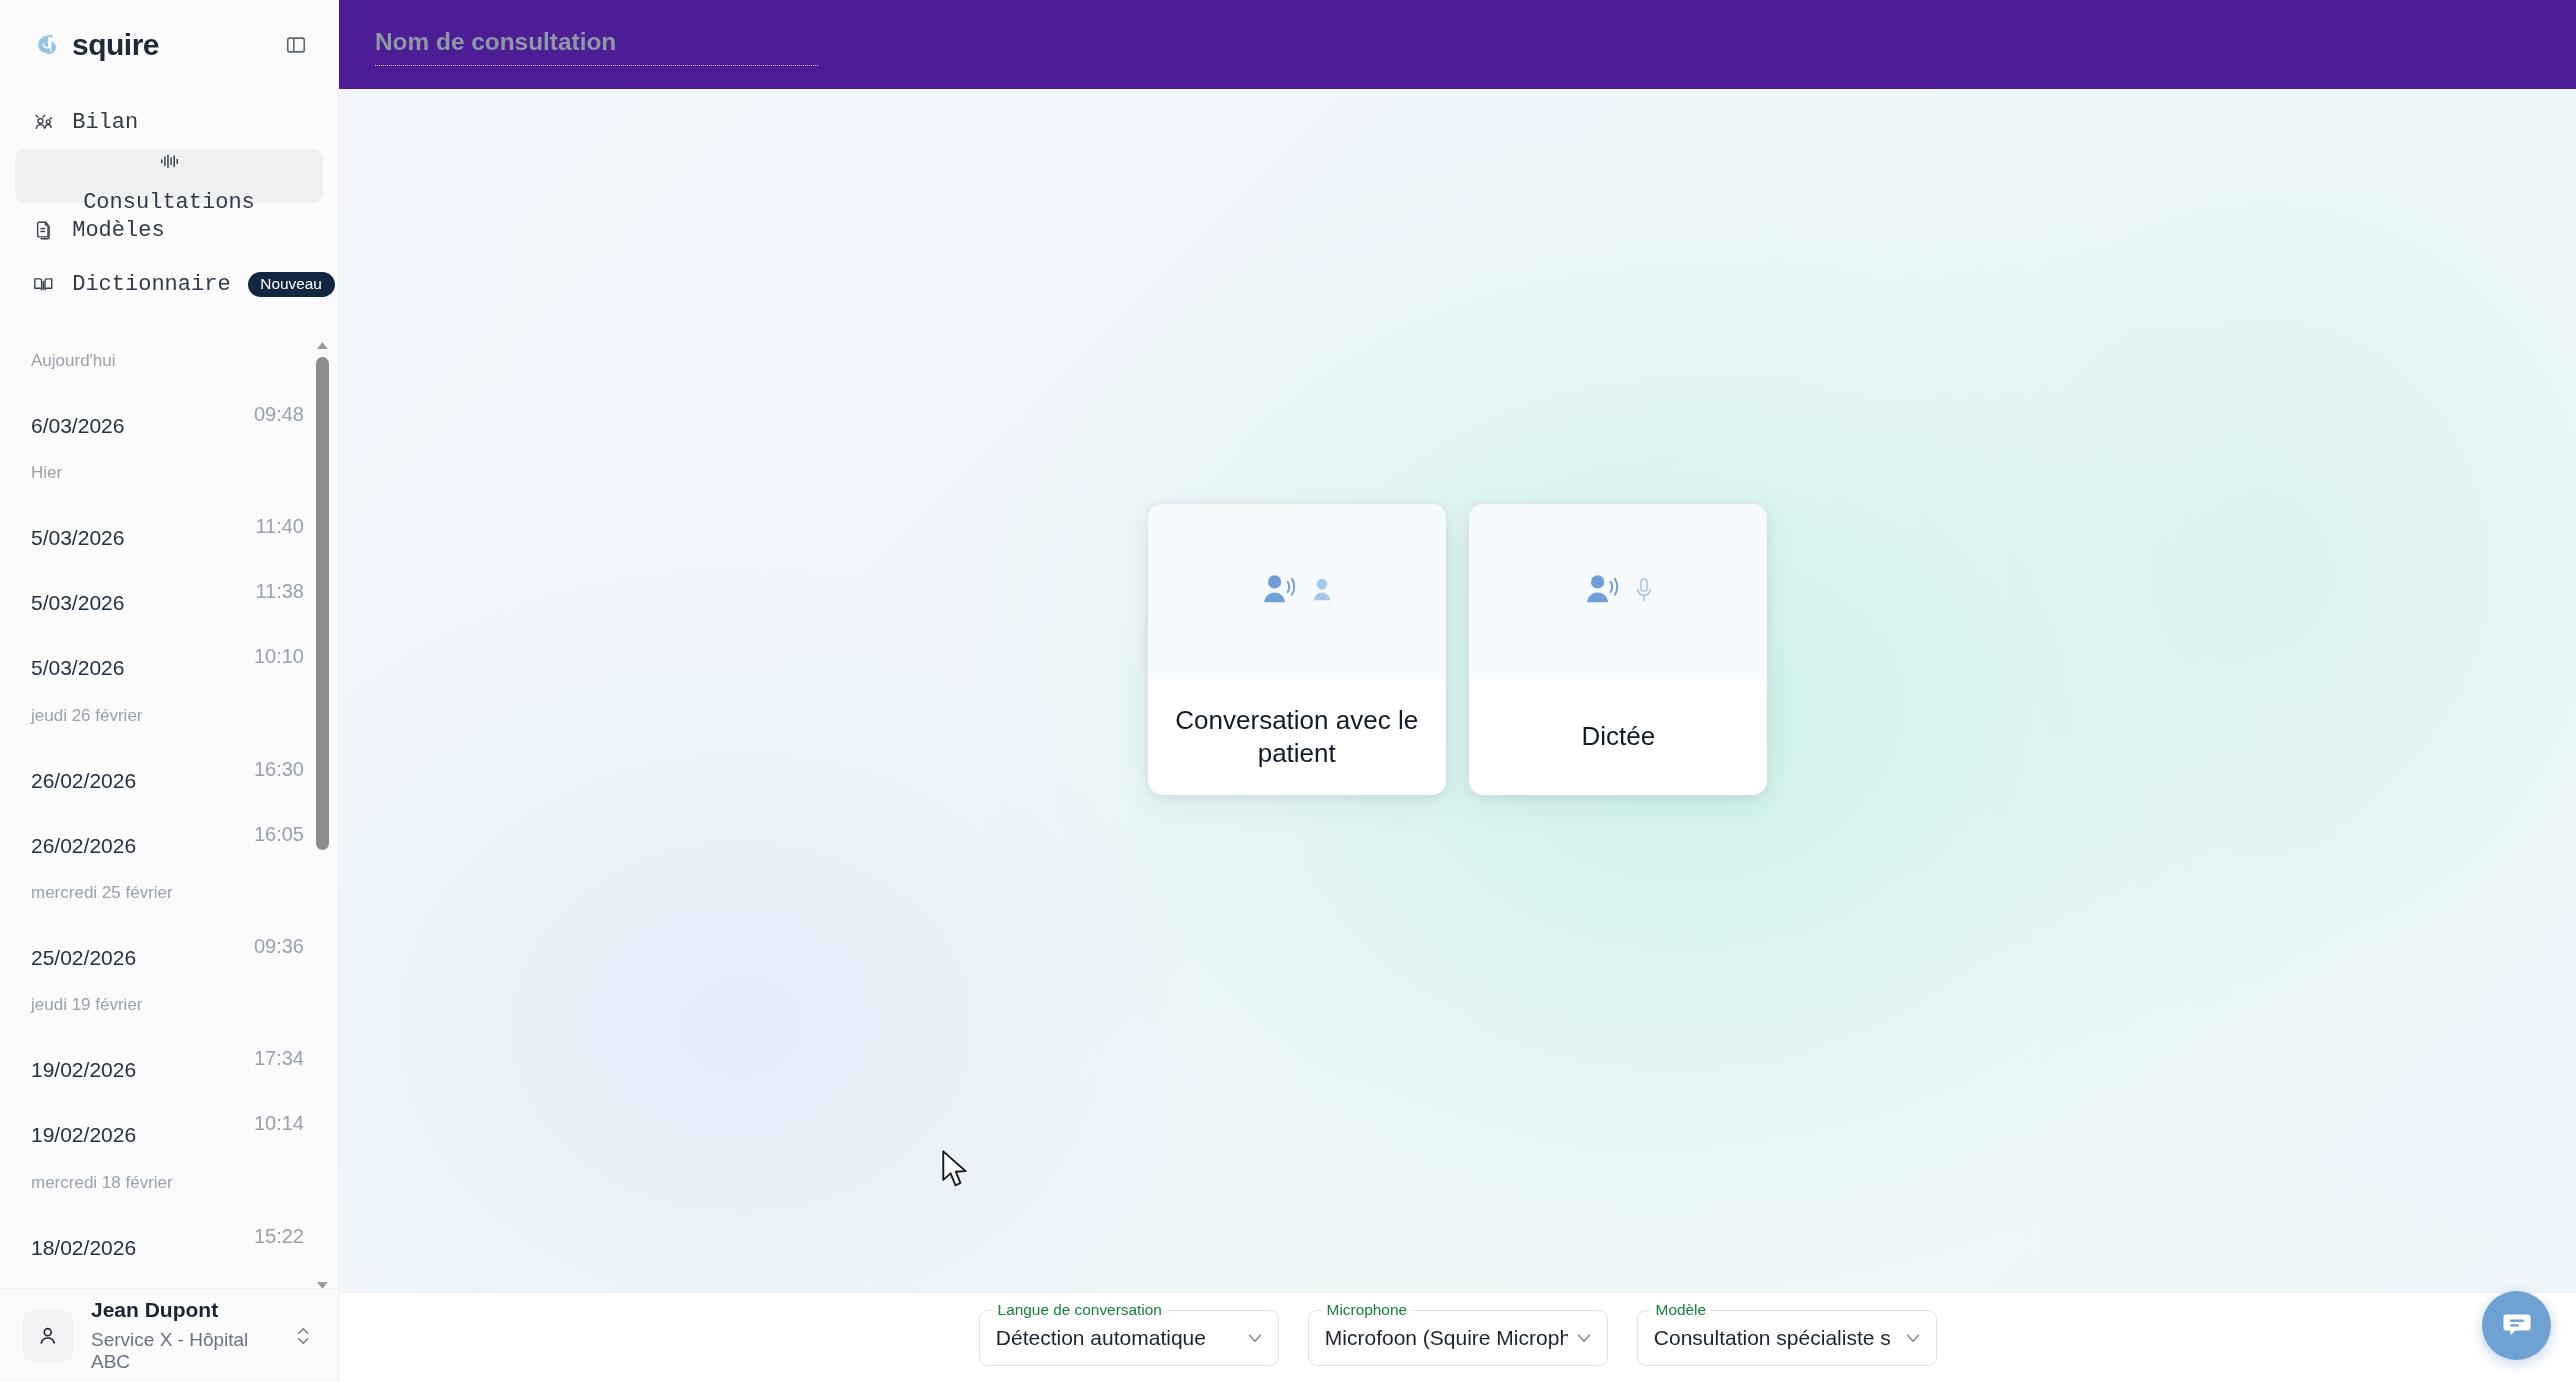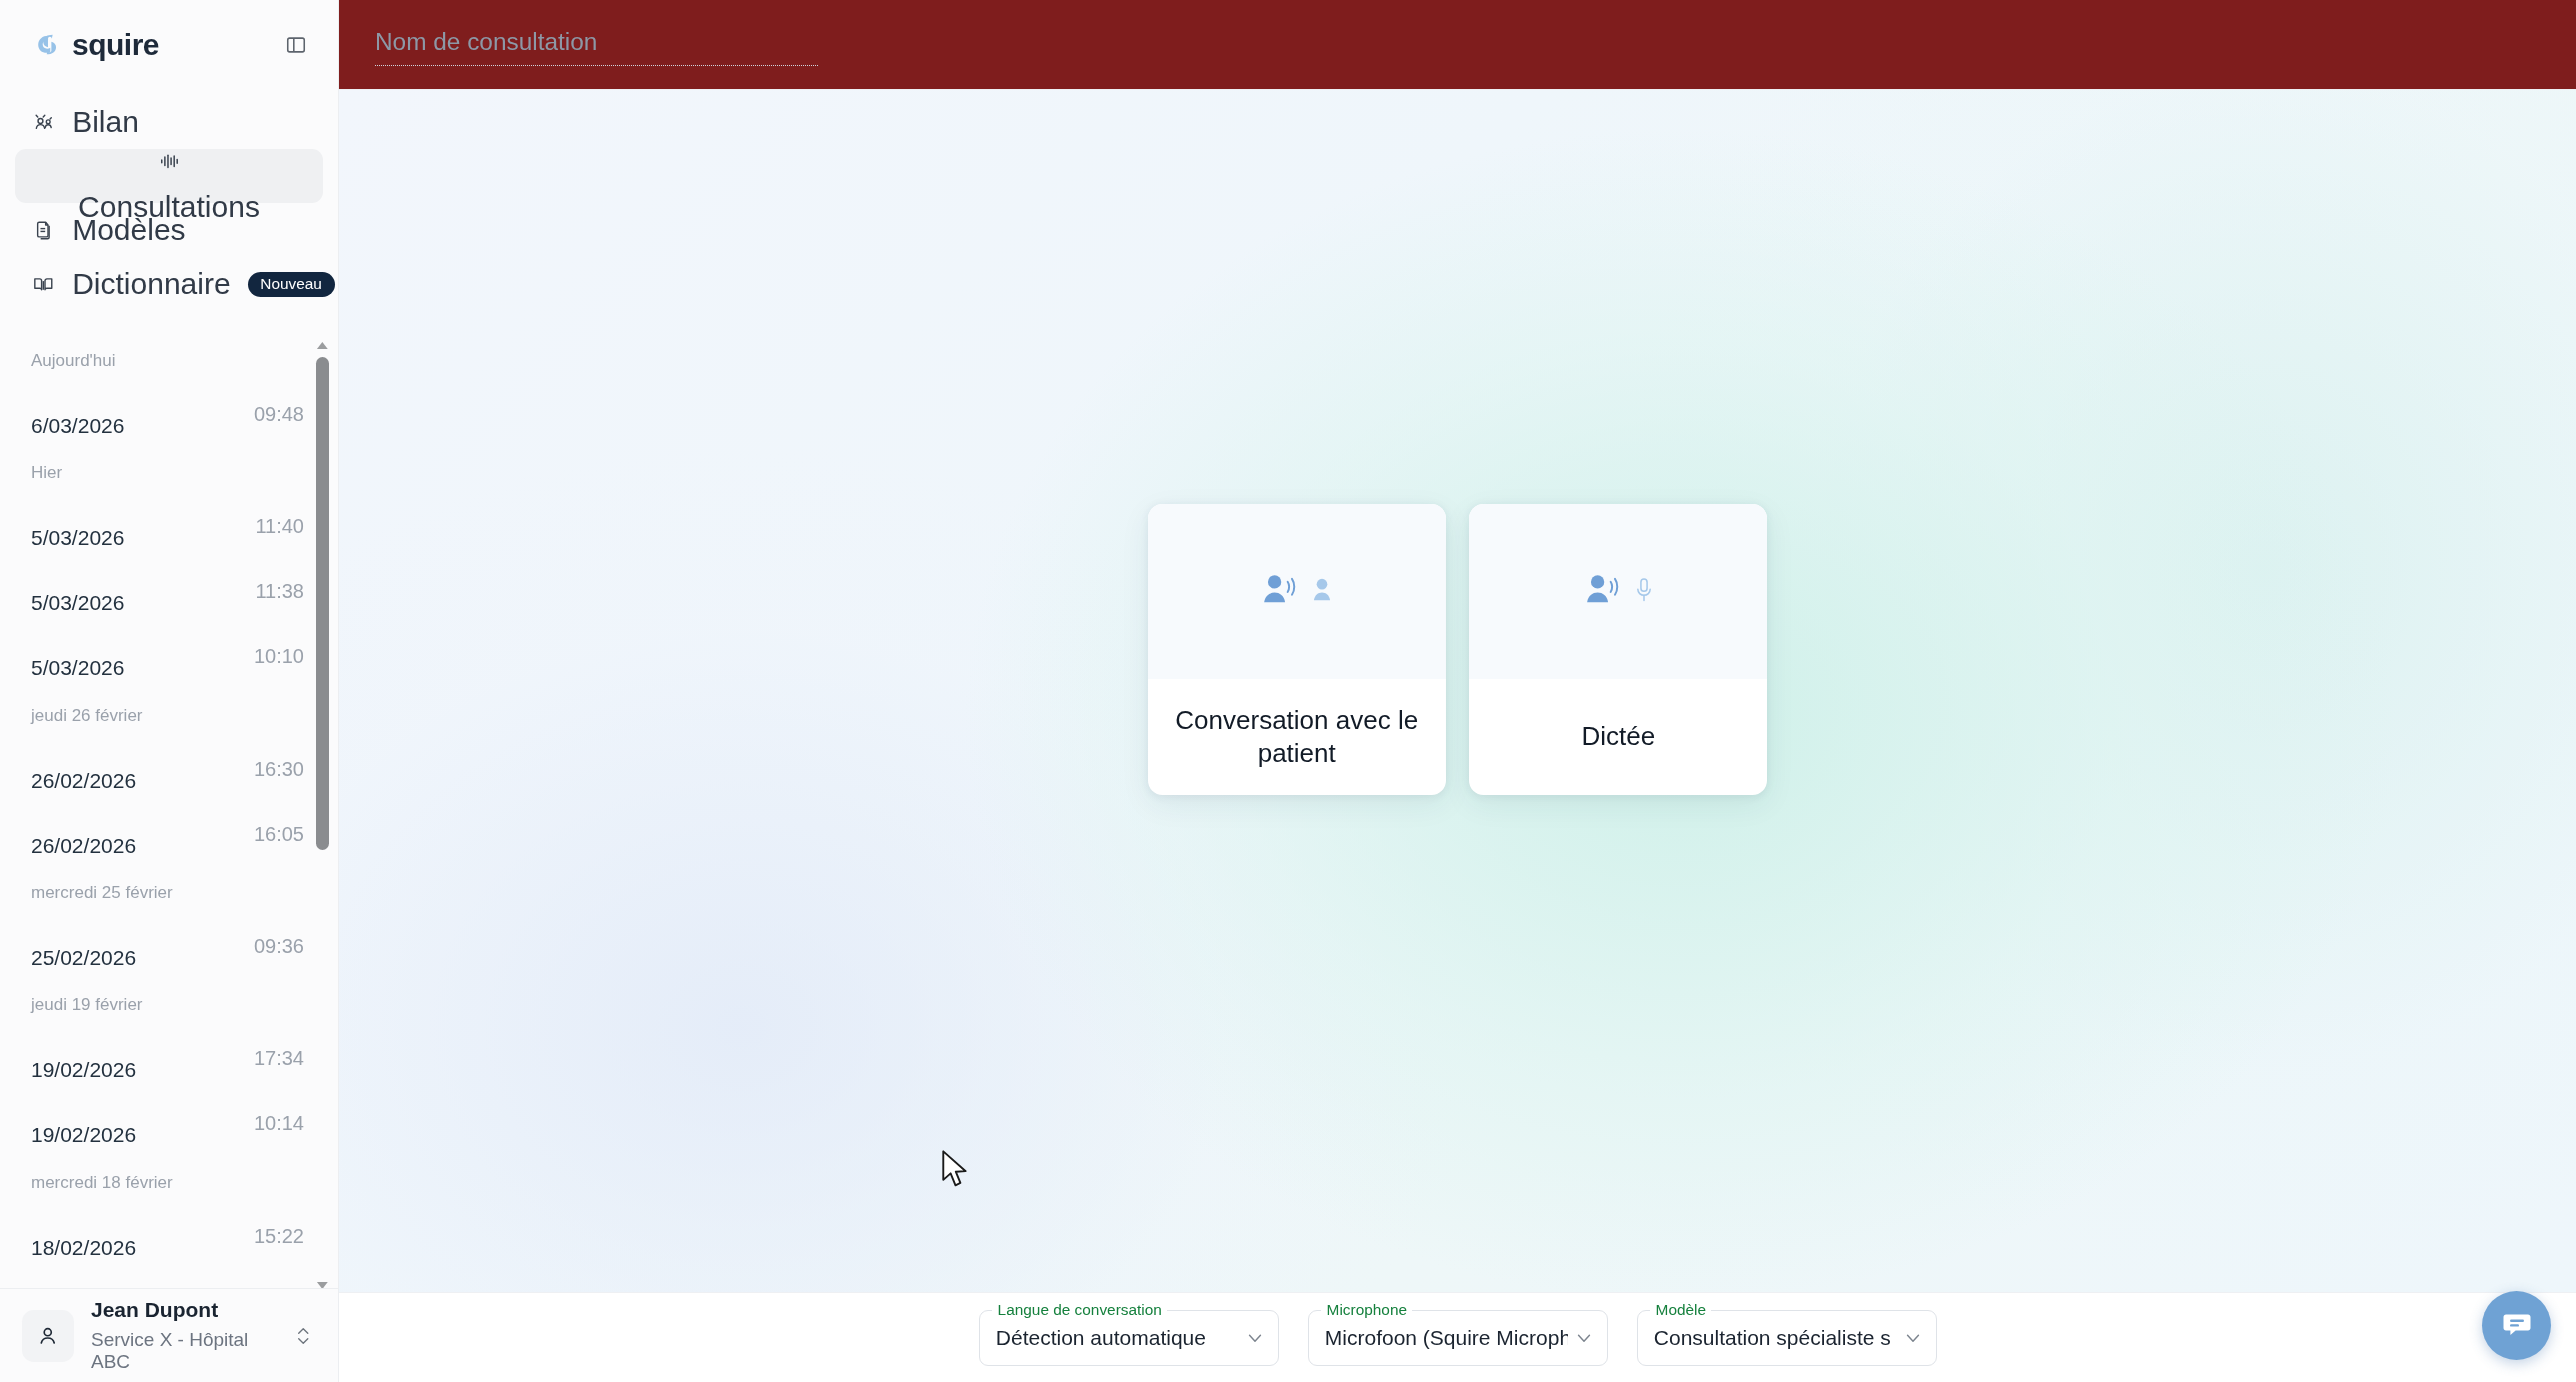--- a/index.html
+++ b/index.html
@@ -38,21 +38,21 @@
     cursor: pointer; border-radius: 4.5px;
   }
 
   .nav { padding: 5.4px 15.4px 0 15.4px; }
   .nav-item {
     display: flex; align-items: center; gap: 17px;
     height: 54px; padding: 0 16.3px;
     border-radius: 11px; cursor: pointer;
   }
   .nav-item .nav-ico { width: 23.5px; height: 23.5px; display:flex; align-items:center; justify-content:center; flex: none; }
-  .nav-item .nav-lbl { font-size: 30px; color: #313a47; }
+  .nav-item .nav-lbl { font-size: 22px; color: #313a47; font-family: Liberation Mono, monospace; }
   .nav-item.active { background: #eff0f2; flex-direction: column; }
   .badge-new {
     margin-left: auto;
     background: #12263f; color: #ffffff;
     font-size: 15.4px; font-weight: 500;
     padding: 4.5px 12.7px 5.4px 12.7px; border-radius: 904px;
     line-height: 1;
   }
 
   
@@ -101,24 +101,25 @@
   .updown { margin-left: auto; width: 20px; height: 31px; display:flex; flex-direction:column; align-items:center; justify-content:center; gap:4.5px;}
 
   
   #main {
     flex: 1 1 auto; position: relative; height: 1382px;
     display: flex; flex-direction: column;
     background: #ffffff;
   }
   .topbar {
     height: 90px; flex: none;
-    background: #7f1d1d;
+    background: #4c1d95;
     border-bottom: 0.9px solid #eef0f3;
     display: flex; align-items: center;
     padding: 0 4px 0 36px;
+    font-weight: bold;
   }
   .name-field {
     font-size: 24.4px; color: #8d98a6;
     border-bottom: 0.9px dotted #cfd5dd;
     padding: 5.4px 0 9px 0; width: 443px; cursor: text;
   }
 
   .canvas {
     flex: 1 1 auto; position: relative; overflow: hidden;
     background:

